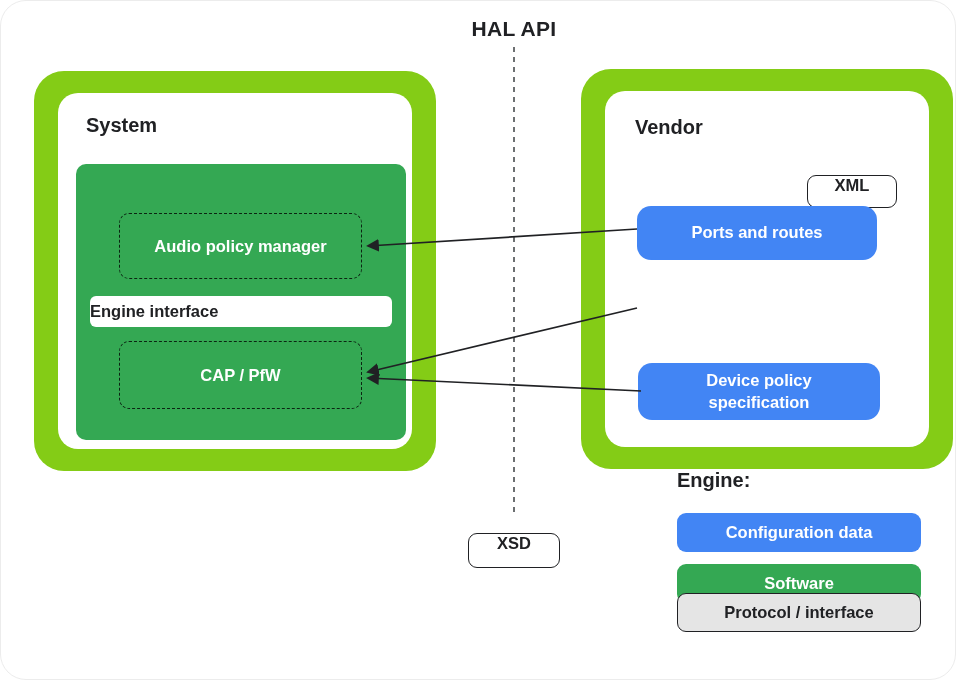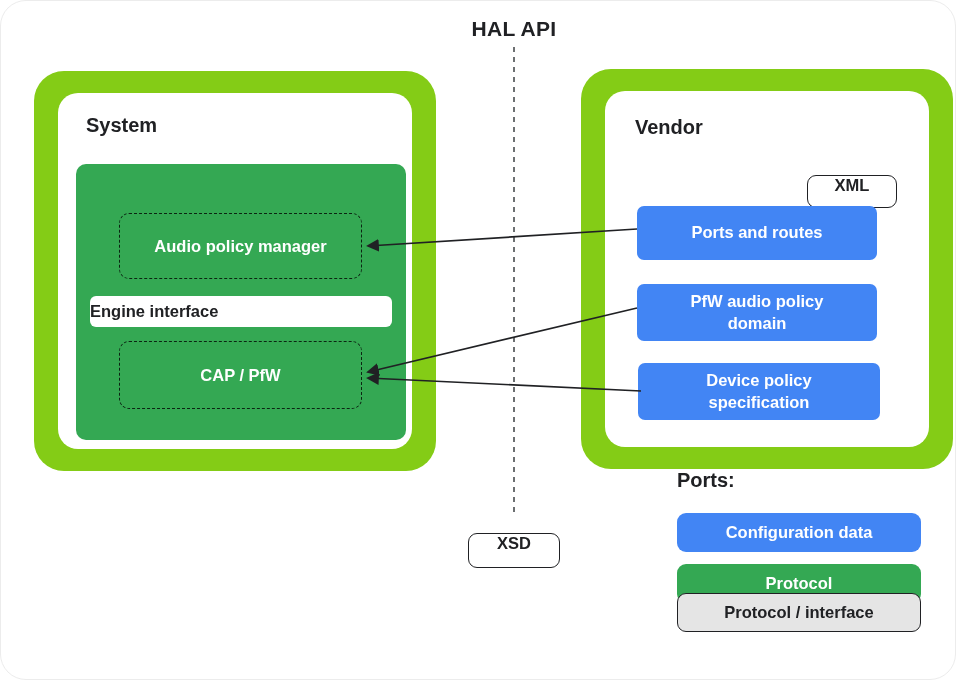--- a/index.html
+++ b/index.html
@@ -90,21 +90,21 @@
     justify-content: flex-start;
     color: #202124;
     font-size: 16.5px;
     font-weight: bold;
   }
 
   
   .blue-box {
     position: absolute;
     background: #4285F4;
-    border-radius: 7px;
+    border-radius: 14px;
     display: flex;
     align-items: center;
     justify-content: center;
     text-align: center;
     color: #ffffff;
     font-size: 16.5px;
     font-weight: bold;
     line-height: 1.3;
     padding: 4px 30px;
   }
@@ -191,39 +191,36 @@
     <div class="group-label" style="left:54px; top:47px;">Vendor</div>
 
     <div class="badge xml-badge">
       <span>XML</span>
     </div>
 
     <div class="blue-box blue-1">
       <span>Ports and routes</span>
     </div>
 
-    <div class="blue-box blue-2">
-      <span>PfW audio policy domain</span>
-    </div>
 
     <div class="blue-box blue-3">
       <span>Device policy specification</span>
     </div>
   </div>
 
   <div class="badge xsd-badge">
     <span>XSD</span>
   </div>
 
-  <div class="legend-title">Ports:</div>
+  <div class="legend-title">Engine:</div>
   <div class="legend-item legend-blue">
     <span>Configuration data</span>
   </div>
   <div class="legend-item legend-green">
-    <span>Protocol</span>
+    <span>Software</span>
   </div>
   <div class="legend-item legend-white">
     <span>Protocol / interface</span>
   </div>
 
   <svg class="overlay" width="956" height="680" viewBox="0 0 956 680">
     <defs>
       <marker id="arrowhead" viewBox="0 0 10 10" refX="8.5" refY="5" markerWidth="7.5" markerHeight="7.5" orient="auto-start-reverse">
         <path d="M0,0 L10,5 L0,10 z" fill="#202124"></path>
       </marker>

